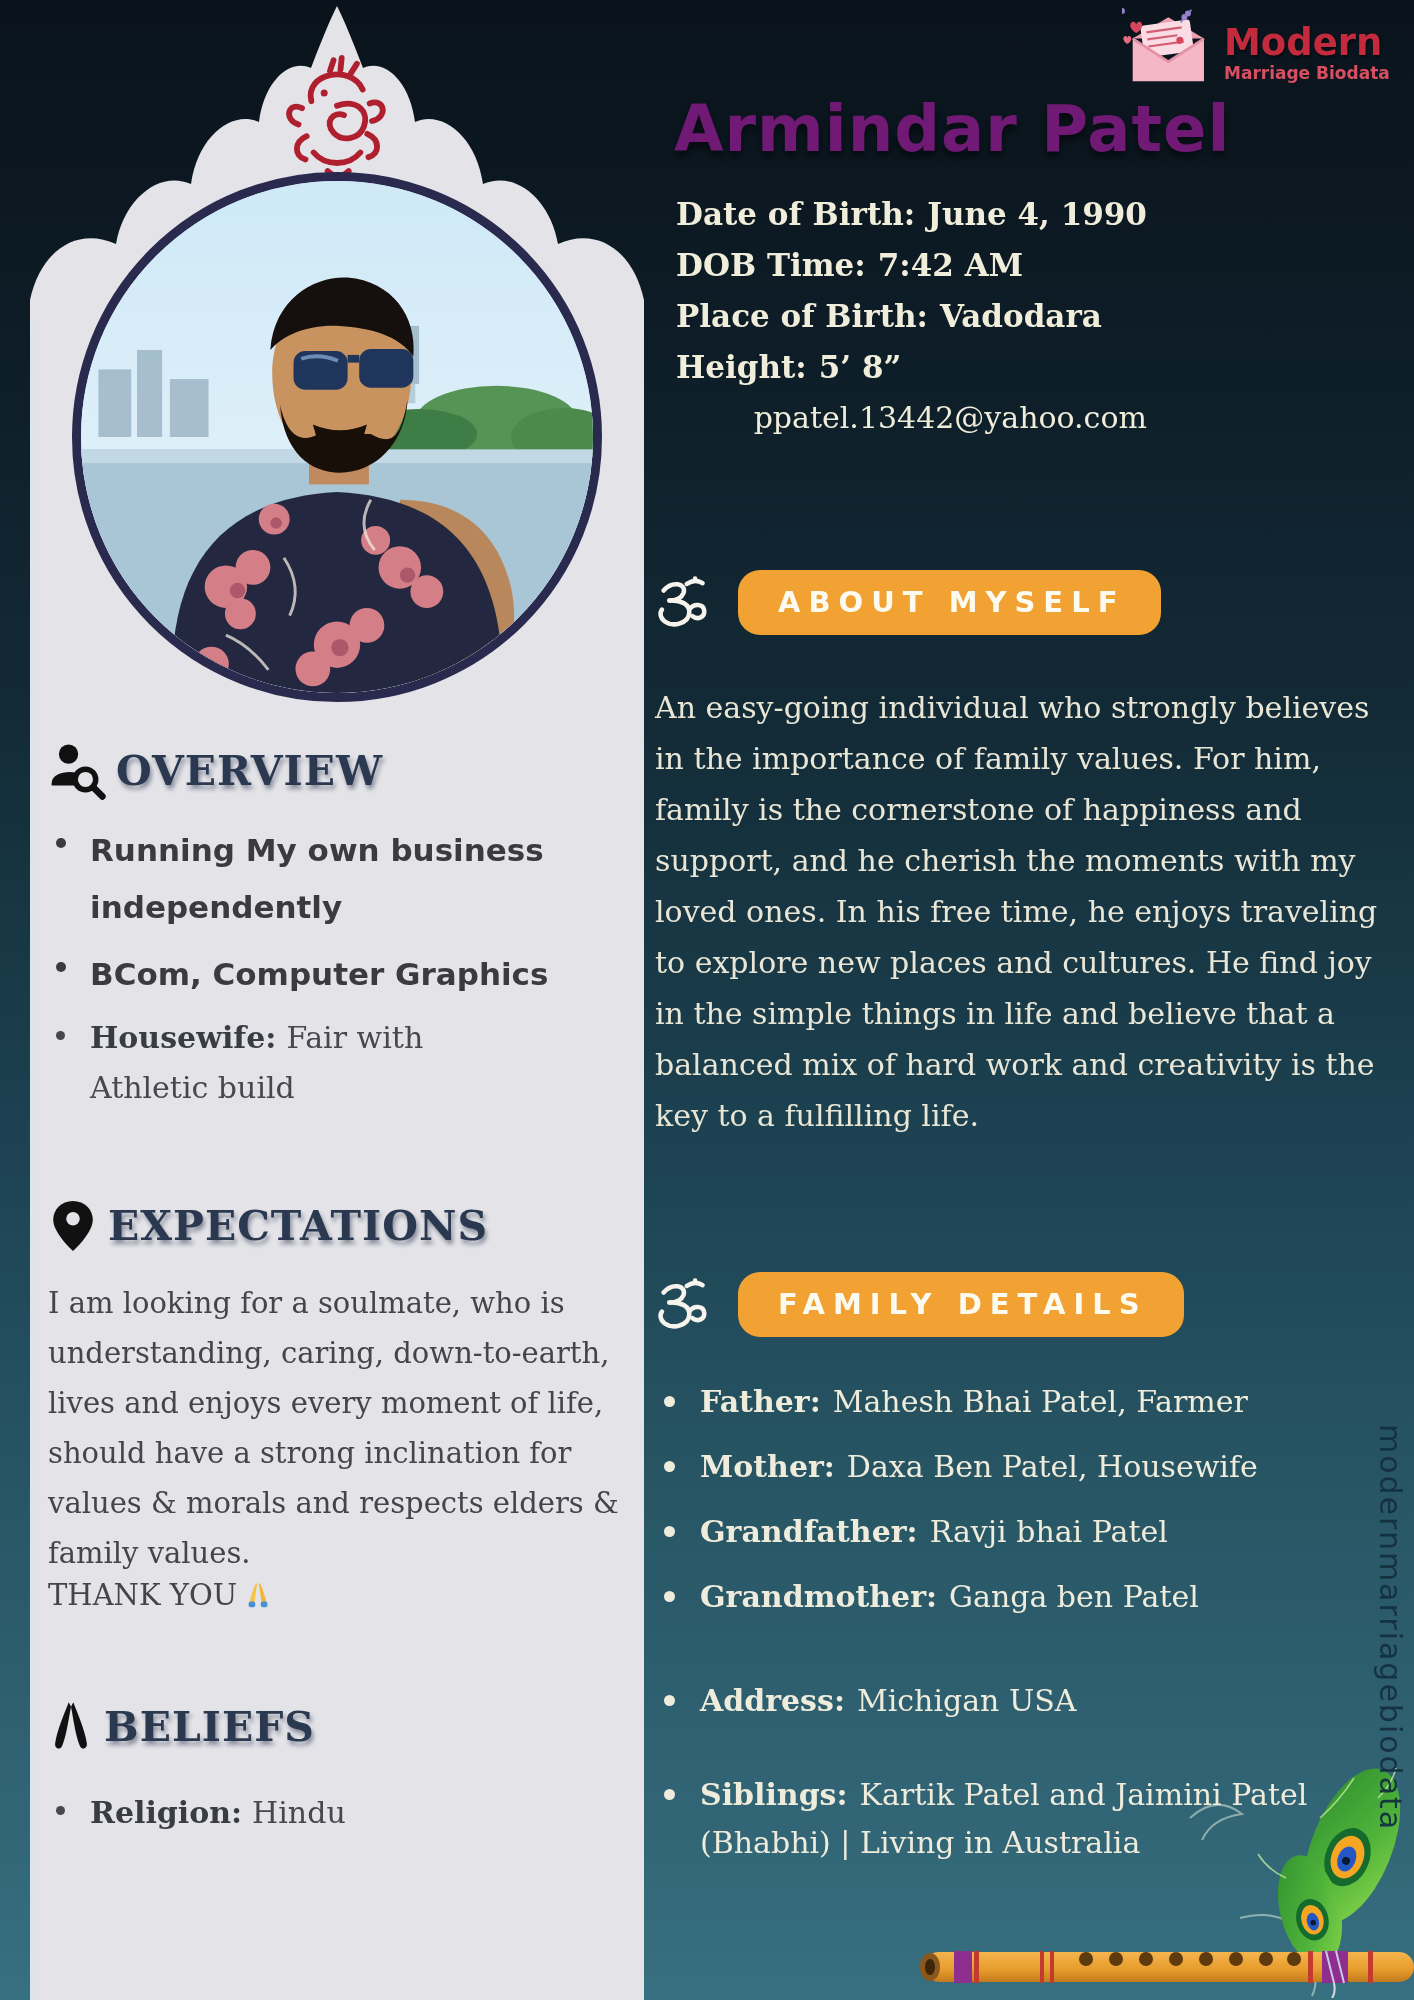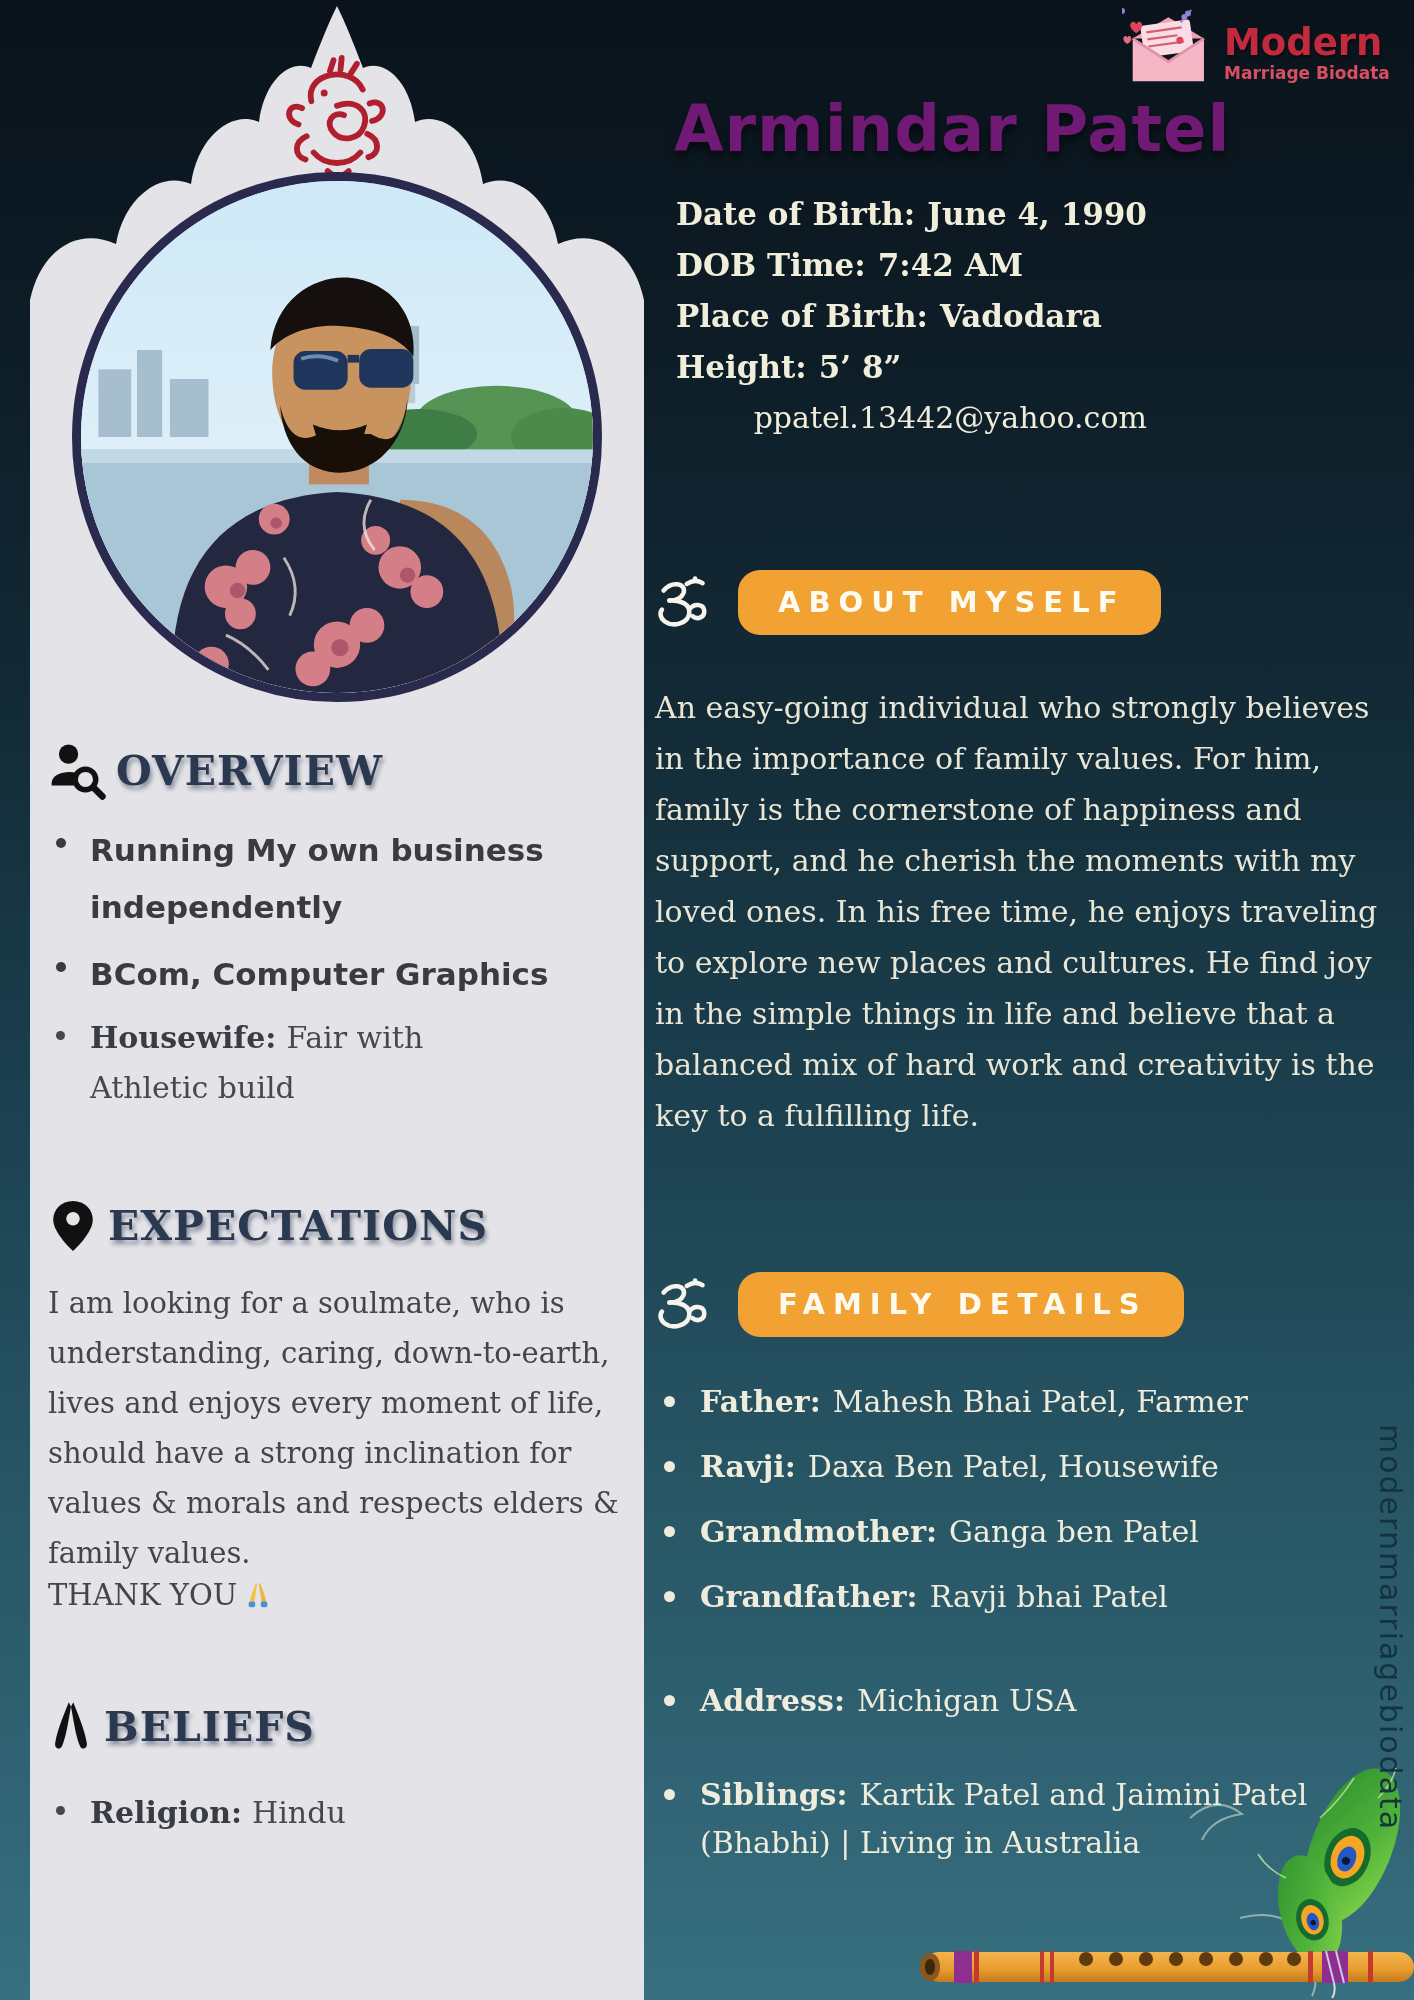--- a/index.html
+++ b/index.html
@@ -247,23 +247,23 @@
       <path d="M21,29 C35,28 46,34 45,44 C44,56 26,62 15,54 C10,50 9,44 12,40"></path>
       <path d="M45,40 C50,32 62,33 63,41 C64,49 55,53 49,48"></path>
       <path d="M42,9 Q52,2 61,8"></path>
     </g>
     <circle cx="52" cy="2.6" r="2.8" fill="#f6f4ec"></circle>
   </svg>
   <div class="badge">FAMILY DETAILS</div>
 </div>
 <div class="fam-list">
   <div class="fam-item"><span class="dot"></span><span class="lbl">Father:</span><span>Mahesh Bhai Patel, Farmer</span></div>
-  <div class="fam-item"><span class="dot"></span><span class="lbl">Ravji:</span><span>Daxa Ben Patel, Housewife</span></div>
+  <div class="fam-item"><span class="dot"></span><span class="lbl">Mother:</span><span>Daxa Ben Patel, Housewife</span></div>
+  <div class="fam-item"><span class="dot"></span><span class="lbl">Grandfather:</span><span>Ravji bhai Patel</span></div>
   <div class="fam-item"><span class="dot"></span><span class="lbl">Grandmother:</span><span>Ganga ben Patel</span></div>
-  <div class="fam-item"><span class="dot"></span><span class="lbl">Grandfather:</span><span>Ravji bhai Patel</span></div>
   <div class="fam-item gap-top2"><span class="dot"></span><span class="lbl">Address:</span><span>Michigan USA</span></div>
   <div class="fam-item gap-top"><span class="dot"></span><span class="lbl">Siblings:</span><span>Kartik Patel and Jaimini Patel (Bhabhi) | Living in Australia</span></div>
 </div>
 
 <div class="section ovw">
   <div class="sec-head">
     <svg class="icon" width="58" height="58" viewBox="0 0 48 48">
       <circle cx="17" cy="10" r="8" fill="#111"></circle>
       <path d="M3,34 C3,22 31,22 31,32 L31,36 L3,36 Z" fill="#111"></path>
       <circle cx="31" cy="31" r="8.5" fill="#e3e3e8" stroke="#111" stroke-width="4.5"></circle>

